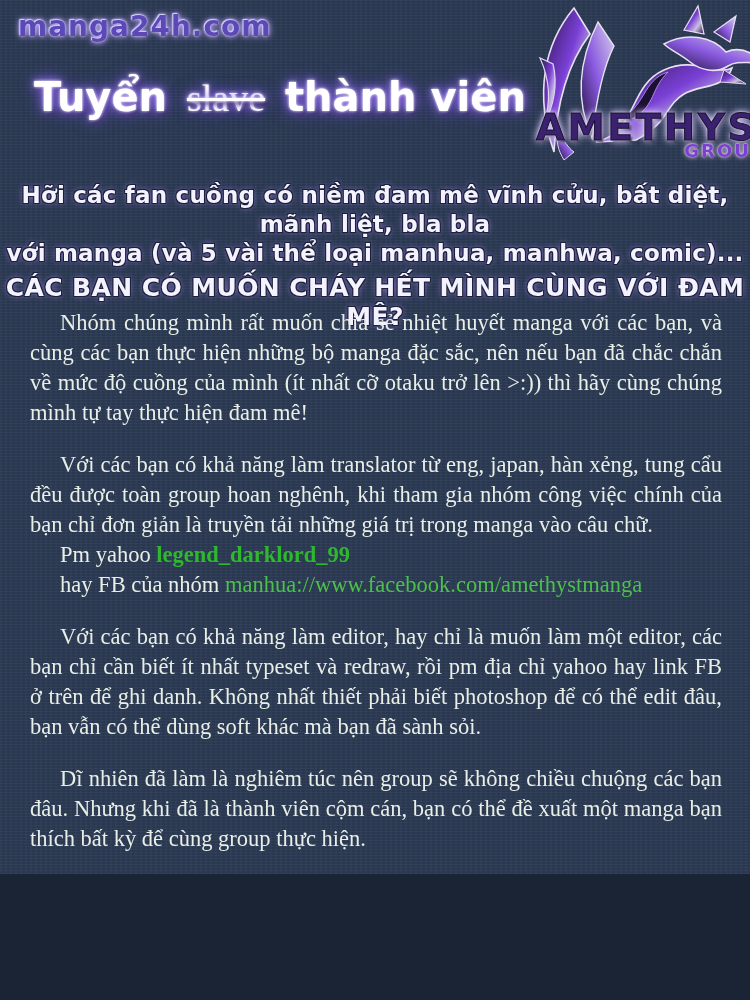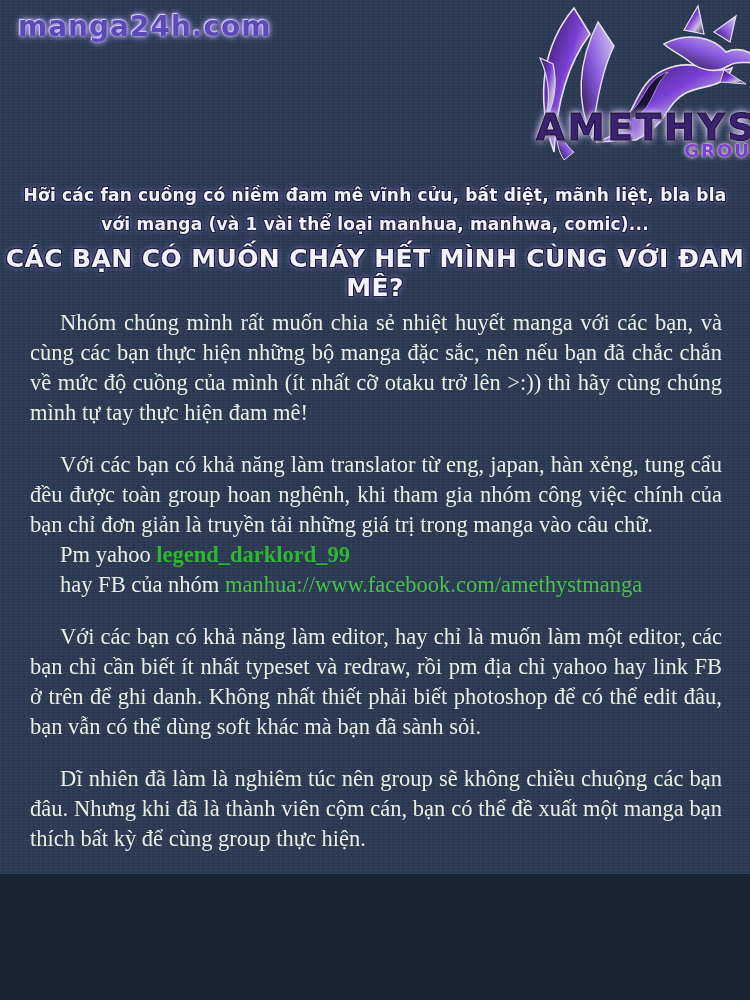--- a/index.html
+++ b/index.html
@@ -57,21 +57,21 @@
     text-shadow:0 0 2px #ffffff, 0 0 5px #efe8ff, 1px 1px 1px #140c26;
   }
 
   
   .intro{
     position:absolute;top:181px;left:0;width:750px;text-align:center;
     font-family:"DejaVu Sans", sans-serif;font-weight:bold;
     color:#f5f2ff;
   }
   .intro .l{
-    font-size:17px;line-height:29px;letter-spacing:0.2px;
+    font-size:23px;line-height:29px;letter-spacing:0.2px;
     text-shadow:
       -1px -1px 0 #1c2038, 1px -1px 0 #1c2038, -1px 1px 0 #1c2038, 1px 1px 0 #1c2038,
       0 0 6px #8f7bd8;
   }
   .intro .l3{font-size:25px;margin-top:5px;letter-spacing:0.4px;}
 
   
   .content{
     position:absolute;top:308px;left:30px;width:692px;
     color:#e9efe7;font-size:22.5px;line-height:30px;
@@ -87,20 +87,21 @@
     color:#f0f4ee;font-size:35px;
   }
 </style>
 </head>
 <body>
 
 <div class="page">
 
   <div class="site-logo">manga24h.com</div>
 
+  <div class="title"><span>Tuyển</span> <span class="struck">slave</span> <span>thành viên</span></div>
 
   <div class="group-logo">
     <svg width="300" height="178" viewBox="0 0 300 178">
       <defs>
         <linearGradient id="pg" x1="0" y1="0" x2="1" y2="1">
           <stop offset="0" stop-color="#2a1548"></stop>
           <stop offset="0.45" stop-color="#7a3fd6"></stop>
           <stop offset="0.7" stop-color="#c9bfe0"></stop>
           <stop offset="1" stop-color="#241040"></stop>
         </linearGradient>
@@ -125,21 +126,21 @@
       <path d="M236,32 L258,16 L252,42 Z" fill="url(#pg2)" stroke="#e6e0f2" stroke-width="1.2"></path>
 
       <path d="M246,70 L268,84 L242,82 Z" fill="url(#pg)" stroke="#ded6ee" stroke-width="1"></path>
     </svg>
     <div class="amethyst-word">AMETHYST</div>
     <div class="group-word">GROUP</div>
   </div>
 
   <div class="intro">
     <div class="l">Hỡi các fan cuồng có niềm đam mê vĩnh cửu, bất diệt, mãnh liệt, bla bla</div>
-    <div class="l">với manga (và 1 vài thể loại manhua, manhwa, comic)...</div>
+    <div class="l">với manga (và 5 vài thể loại manhua, manhwa, comic)...</div>
     <div class="l l3">CÁC BẠN CÓ MUỐN CHÁY HẾT MÌNH CÙNG VỚI ĐAM MÊ?</div>
   </div>
 
   <div class="content">
     <p>Nhóm chúng mình rất muốn chia sẻ nhiệt huyết manga với các bạn, và cùng các bạn thực hiện những bộ manga đặc sắc, nên nếu bạn đã chắc chắn về mức độ cuồng của mình (ít nhất cỡ otaku trở lên &gt;:)) thì hãy cùng chúng mình tự tay thực hiện đam mê!</p>
     <p class="gap">Với các bạn có khả năng làm translator từ eng, japan, hàn xẻng, tung cẩu đều được toàn group hoan nghênh, khi tham gia nhóm công việc chính của bạn chỉ đơn giản là truyền tải những giá trị trong manga vào câu chữ.</p>
     <p class="contact-line"><span>Pm yahoo </span><span class="yahoo-id">legend_darklord_99</span></p>
     <p class="contact-line"><span>hay FB của nhóm </span><span class="fb-link">manhua://www.facebook.com/amethystmanga</span></p>
     <p class="gap">Với các bạn có khả năng làm editor, hay chỉ là muốn làm một editor, các bạn chỉ cần biết ít nhất typeset và redraw, rồi pm địa chỉ yahoo hay link FB ở trên để ghi danh. Không nhất thiết phải biết photoshop để có thể edit đâu, bạn vẫn có thể dùng soft khác mà bạn đã sành sỏi.</p>
     <p class="gap">Dĩ nhiên đã làm là nghiêm túc nên group sẽ không chiều chuộng các bạn đâu. Nhưng khi đã là thành viên cộm cán, bạn có thể đề xuất một manga bạn thích bất kỳ để cùng group thực hiện.</p>

